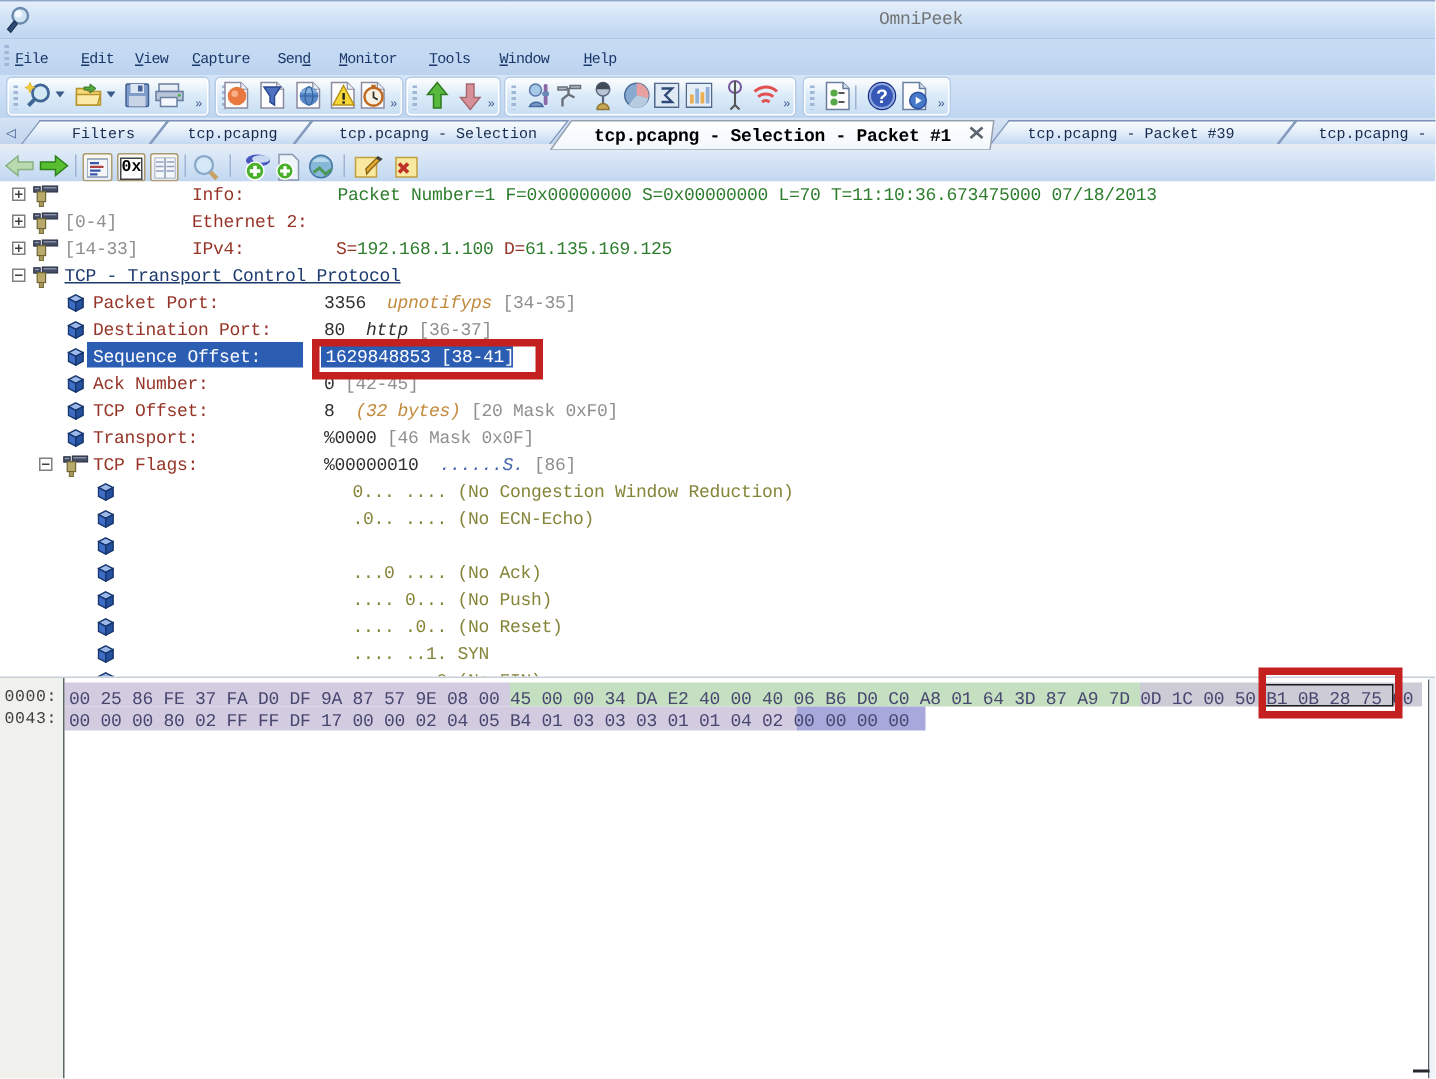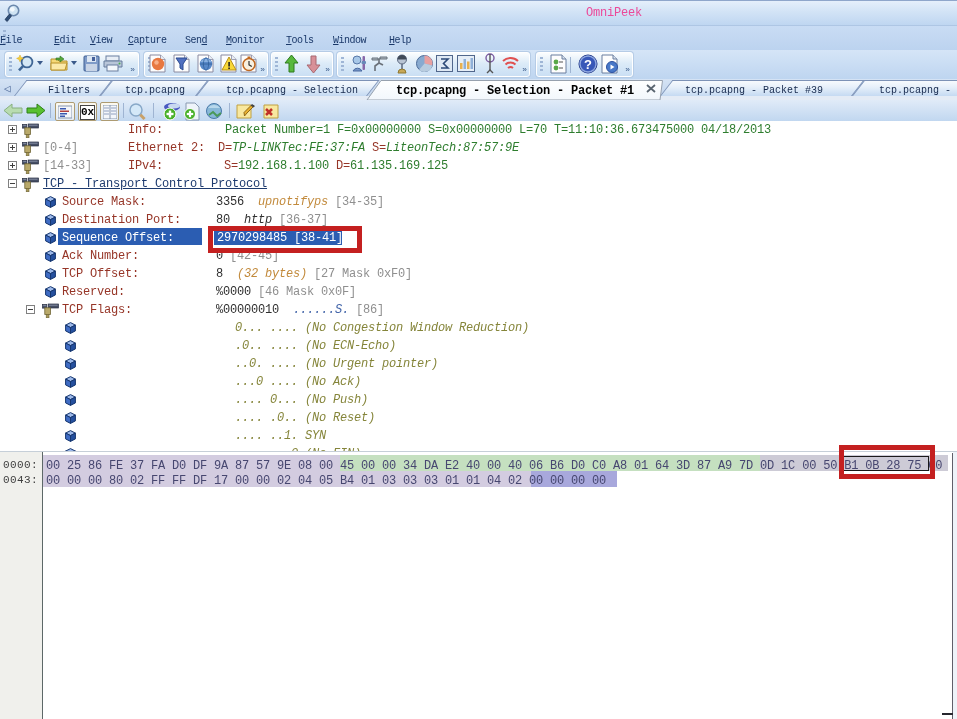--- a/index.html
+++ b/index.html
@@ -1,19 +1,19 @@
 <!DOCTYPE html>
 <html><head><meta charset="utf-8"><style>
 *{margin:0;padding:0;box-sizing:border-box}
 html,body{width:957px;height:719px;overflow:hidden}
 body{position:relative;font-family:"Liberation Mono",monospace;background:#fff;font-size:12px}
 .abs{position:absolute}
 
 #titlebar{left:0;top:0;width:957px;height:26px;background:linear-gradient(#e5effb,#d2e3f6 45%,#bfd6f1);border-top:1px solid #8fa6cb;border-bottom:1px solid #aec6e4}
-#title{left:586px;top:6px;color:#ec4899;font-size:12px;letter-spacing:-0.2px}
+#title{left:586px;top:6px;color:#737373;font-size:12px;letter-spacing:-0.2px}
 #menubar{left:0;top:26px;width:957px;height:24px;background:linear-gradient(#c9dcf4,#bcd3ef)}
 .mi{position:absolute;top:9px;color:#1a3869;font-size:10px;letter-spacing:-0.5px}
 .mi u{text-decoration:underline}
 #toolbar1{left:0;top:50px;width:957px;height:29px;background:linear-gradient(#d5e5f7,#bed5f0)}
 .tg{position:absolute;top:2px;height:25px;border:1px solid #fff;border-radius:3px;background:linear-gradient(#fbfdfe,#dcebf8 45%,#cadff4);box-shadow:0 0 0 1px #b6cce6}
 .grip{position:absolute;left:3px;top:4px;width:3px;height:16px;background:repeating-linear-gradient(#9fb6d6 0 2px,transparent 2px 4px)}
 .chev{position:absolute;bottom:2px;font-size:8px;color:#3a5a8a}
 #tabrow{left:0;top:79px;width:957px;height:21px;background:linear-gradient(#d5e3f4,#bed2ec)}
 .tab{position:absolute;top:80px;height:16px;transform:skewX(-38deg);transform-origin:0 100%;background:linear-gradient(#f7fafd,#e7f0fa 40%,#c5daf2);border:1px solid #7d92b6;border-bottom:none}
 .tabt{position:absolute;top:85px;font-size:10px;color:#16294d;letter-spacing:0;white-space:pre;z-index:2}
@@ -23,21 +23,21 @@
 
 #tree{left:0;top:121px;width:957px;height:330px;background:#fff}
 .trow{position:absolute;left:0;width:957px;height:18px}
 .t{position:absolute;top:2px;white-space:pre;letter-spacing:-0.2px;font-size:12px}
 .lab{color:#963527}
 .grey{color:#8f8f8f}
 .grn{color:#2e7d2e}
 .grni{color:#2e7d2e;font-style:italic}
 .blk{color:#303030}
 .org{color:#c28a3c;font-style:italic}
-.olv{color:#85853a;font-style:italic}
+.olv{color:#85853a;}
 .blu{color:#4466aa;font-style:italic}
 .pm{position:absolute;top:4px;width:9px;height:9px;border:1px solid #808080;background:#fff}
 .pm i{position:absolute;left:1px;top:3px;width:5px;height:1px;background:#404040}
 .pm.plus b{position:absolute;left:3px;top:1px;width:1px;height:5px;background:#404040}
 .cube{position:absolute;top:3px;width:11px;height:12px;font-size:0}
 
 .fork{position:absolute;top:0;width:17px;height:18px;font-size:0}
 
 
 .da{width:0;height:0;border-left:3px solid transparent;border-right:3px solid transparent;border-top:4px solid #3a5a8a}
@@ -61,21 +61,21 @@
 <div class="abs" id="titlebar"></div>
 <div class="abs" id="appicon" style="left:2px;top:3px"><svg width="19" height="20" viewBox="0 0 19 20">
 <circle cx="11.5" cy="7.5" r="5.2" fill="#cfe3f2" stroke="#6b88ad" stroke-width="1.6"></circle>
 <circle cx="10.3" cy="6.3" r="2.4" fill="#f2f8fd"></circle>
 <path d="M7.5 11 L3 16.5 l2.2 2 L9.5 13 z" fill="#2e4d76" stroke="#1d3354" stroke-width="0.8"></path>
 </svg></div>
 <div class="abs" id="title">OmniPeek</div>
 
 <div class="abs" id="menubar">
 <div class="grip" style="top:4px"></div>
-<span class="mi" style="left:0"><u>F</u>ile</span>
+<span class="mi" style="left:10px"><u>F</u>ile</span>
 <span class="mi" style="left:54px"><u>E</u>dit</span>
 <span class="mi" style="left:90px"><u>V</u>iew</span>
 <span class="mi" style="left:128px"><u>C</u>apture</span>
 <span class="mi" style="left:185px">Sen<u>d</u></span>
 <span class="mi" style="left:226px"><u>M</u>onitor</span>
 <span class="mi" style="left:286px"><u>T</u>ools</span>
 <span class="mi" style="left:333px"><u>W</u>indow</span>
 <span class="mi" style="left:389px"><u>H</u>elp</span>
 </div>
 
@@ -334,38 +334,37 @@
       </span>
       <span class="fork" style="left:22px"><svg width="17" height="18" viewBox="0 0 17 18">
           <rect x="0.5" y="3.5" width="4.3" height="3.6" fill="#454e64" stroke="#2a3144" stroke-width="0.7"></rect>
           <rect x="6.2" y="3" width="10.3" height="4" fill="#454e64" stroke="#2a3144" stroke-width="0.7"></rect>
           <rect x="1.2" y="4.2" width="3" height="0.9" fill="#8d96ac"></rect>
           <rect x="7" y="3.7" width="8.6" height="0.9" fill="#8d96ac"></rect>
           <rect x="2.8" y="6.8" width="5.6" height="6.6" fill="#b9a96a" stroke="#6e6434" stroke-width="0.8"></rect>
           <rect x="4.2" y="13.3" width="2.8" height="3.4" fill="#a89858" stroke="#6e6434" stroke-width="0.6"></rect>
         </svg></span>
       <span class="t lab" style="left:128px">Info:</span>
-      <span class="t grn" style="left:225px">Packet Number=1 F=0x00000000 S=0x00000000 L=70 T=11:10:36.673475000 04/18/2013</span>
+      <span class="t grn" style="left:225px">Packet Number=1 F=0x00000000 S=0x00000000 L=70 T=11:10:36.673475000 07/18/2013</span>
     </div>
 <div class="trow" style="top:139px">
       <span class="pm plus" style="left:8px">
         <i></i>
         <b></b>
       </span>
       <span class="fork" style="left:22px"><svg width="17" height="18" viewBox="0 0 17 18">
           <rect x="0.5" y="3.5" width="4.3" height="3.6" fill="#454e64" stroke="#2a3144" stroke-width="0.7"></rect>
           <rect x="6.2" y="3" width="10.3" height="4" fill="#454e64" stroke="#2a3144" stroke-width="0.7"></rect>
           <rect x="1.2" y="4.2" width="3" height="0.9" fill="#8d96ac"></rect>
           <rect x="7" y="3.7" width="8.6" height="0.9" fill="#8d96ac"></rect>
           <rect x="2.8" y="6.8" width="5.6" height="6.6" fill="#b9a96a" stroke="#6e6434" stroke-width="0.8"></rect>
           <rect x="4.2" y="13.3" width="2.8" height="3.4" fill="#a89858" stroke="#6e6434" stroke-width="0.6"></rect>
         </svg></span>
       <span class="t grey" style="left:43px">[0-4]</span>
       <span class="t lab" style="left:128px">Ethernet 2:</span>
-      <span class="t" style="left:218px"><span class="lab">D=</span><span class="grni">TP-LINKTec:FE:37:FA</span> <span class="lab">S=</span><span class="grni">LiteonTech:87:57:9E</span></span>
     </div>
 <div class="trow" style="top:157px">
       <span class="pm plus" style="left:8px">
         <i></i>
         <b></b>
       </span>
       <span class="fork" style="left:22px"><svg width="17" height="18" viewBox="0 0 17 18">
           <rect x="0.5" y="3.5" width="4.3" height="3.6" fill="#454e64" stroke="#2a3144" stroke-width="0.7"></rect>
           <rect x="6.2" y="3" width="10.3" height="4" fill="#454e64" stroke="#2a3144" stroke-width="0.7"></rect>
           <rect x="1.2" y="4.2" width="3" height="0.9" fill="#8d96ac"></rect>
@@ -390,66 +389,66 @@
           <rect x="4.2" y="13.3" width="2.8" height="3.4" fill="#a89858" stroke="#6e6434" stroke-width="0.6"></rect>
         </svg></span>
       <span class="t" style="left:43px;color:#1d3a6e;text-decoration:underline">TCP - Transport Control Protocol</span>
     </div>
 <div class="trow" style="top:193px">
       <span class="cube" style="left:45px"><svg width="11" height="12" viewBox="0 0 11 12">
           <polygon points="5.5,0.6 10.4,3.1 5.5,5.6 0.6,3.1" fill="#9db9ea" stroke="#16366e" stroke-width="1"></polygon>
           <polygon points="0.6,3.1 5.5,5.6 5.5,11.4 0.6,8.9" fill="#3f6cc4" stroke="#16366e" stroke-width="1"></polygon>
           <polygon points="10.4,3.1 5.5,5.6 5.5,11.4 10.4,8.9" fill="#25509e" stroke="#16366e" stroke-width="1"></polygon>
         </svg></span>
-      <span class="t lab" style="left:62px">Source Mask:</span>
+      <span class="t lab" style="left:62px">Packet Port:</span>
       <span class="t" style="left:216px"><span class="blk">3356  </span><span class="org">upnotifyps</span> <span class="grey">[34-35]</span></span>
     </div>
 <div class="trow" style="top:211px">
       <span class="cube" style="left:45px"><svg width="11" height="12" viewBox="0 0 11 12">
           <polygon points="5.5,0.6 10.4,3.1 5.5,5.6 0.6,3.1" fill="#9db9ea" stroke="#16366e" stroke-width="1"></polygon>
           <polygon points="0.6,3.1 5.5,5.6 5.5,11.4 0.6,8.9" fill="#3f6cc4" stroke="#16366e" stroke-width="1"></polygon>
           <polygon points="10.4,3.1 5.5,5.6 5.5,11.4 10.4,8.9" fill="#25509e" stroke="#16366e" stroke-width="1"></polygon>
         </svg></span>
       <span class="t lab" style="left:62px">Destination Port:</span>
       <span class="t" style="left:216px"><span class="blk">80  </span><span class="blk" style="font-style:italic">http</span> <span class="grey">[36-37]</span></span>
     </div>
 <div class="trow" style="top:229px">
       <span class="cube" style="left:45px"><svg width="11" height="12" viewBox="0 0 11 12">
           <polygon points="5.5,0.6 10.4,3.1 5.5,5.6 0.6,3.1" fill="#9db9ea" stroke="#16366e" stroke-width="1"></polygon>
           <polygon points="0.6,3.1 5.5,5.6 5.5,11.4 0.6,8.9" fill="#3f6cc4" stroke="#16366e" stroke-width="1"></polygon>
           <polygon points="10.4,3.1 5.5,5.6 5.5,11.4 10.4,8.9" fill="#25509e" stroke="#16366e" stroke-width="1"></polygon>
         </svg></span>
       <span class="t" style="left:62px;color:#fff;z-index:2">Sequence Offset:</span>
-      <span class="t" style="left:217px;color:#fff;z-index:2">2970298485 [38-41]</span>
+      <span class="t" style="left:217px;color:#fff;z-index:2">1629848853 [38-41]</span>
     </div>
 <div class="trow" style="top:247px">
       <span class="cube" style="left:45px"><svg width="11" height="12" viewBox="0 0 11 12">
           <polygon points="5.5,0.6 10.4,3.1 5.5,5.6 0.6,3.1" fill="#9db9ea" stroke="#16366e" stroke-width="1"></polygon>
           <polygon points="0.6,3.1 5.5,5.6 5.5,11.4 0.6,8.9" fill="#3f6cc4" stroke="#16366e" stroke-width="1"></polygon>
           <polygon points="10.4,3.1 5.5,5.6 5.5,11.4 10.4,8.9" fill="#25509e" stroke="#16366e" stroke-width="1"></polygon>
         </svg></span>
       <span class="t lab" style="left:62px">Ack Number:</span>
       <span class="t" style="left:216px"><span class="blk">0 </span><span class="grey">[42-45]</span></span>
     </div>
 <div class="trow" style="top:265px">
       <span class="cube" style="left:45px"><svg width="11" height="12" viewBox="0 0 11 12">
           <polygon points="5.5,0.6 10.4,3.1 5.5,5.6 0.6,3.1" fill="#9db9ea" stroke="#16366e" stroke-width="1"></polygon>
           <polygon points="0.6,3.1 5.5,5.6 5.5,11.4 0.6,8.9" fill="#3f6cc4" stroke="#16366e" stroke-width="1"></polygon>
           <polygon points="10.4,3.1 5.5,5.6 5.5,11.4 10.4,8.9" fill="#25509e" stroke="#16366e" stroke-width="1"></polygon>
         </svg></span>
       <span class="t lab" style="left:62px">TCP Offset:</span>
-      <span class="t" style="left:216px"><span class="blk">8  </span><span class="org">(32 bytes)</span> <span class="grey">[27 Mask 0xF0]</span></span>
+      <span class="t" style="left:216px"><span class="blk">8  </span><span class="org">(32 bytes)</span> <span class="grey">[20 Mask 0xF0]</span></span>
     </div>
 <div class="trow" style="top:283px">
       <span class="cube" style="left:45px"><svg width="11" height="12" viewBox="0 0 11 12">
           <polygon points="5.5,0.6 10.4,3.1 5.5,5.6 0.6,3.1" fill="#9db9ea" stroke="#16366e" stroke-width="1"></polygon>
           <polygon points="0.6,3.1 5.5,5.6 5.5,11.4 0.6,8.9" fill="#3f6cc4" stroke="#16366e" stroke-width="1"></polygon>
           <polygon points="10.4,3.1 5.5,5.6 5.5,11.4 10.4,8.9" fill="#25509e" stroke="#16366e" stroke-width="1"></polygon>
         </svg></span>
-      <span class="t lab" style="left:62px">Reserved:</span>
+      <span class="t lab" style="left:62px">Transport:</span>
       <span class="t" style="left:216px"><span class="blk">%0000 </span><span class="grey">[46 Mask 0x0F]</span></span>
     </div>
 <div class="trow" style="top:301px">
       <span class="pm" style="left:26px">
         <i></i>
       </span>
       <span class="fork" style="left:42px"><svg width="17" height="18" viewBox="0 0 17 18">
           <rect x="0.5" y="3.5" width="4.3" height="3.6" fill="#454e64" stroke="#2a3144" stroke-width="0.7"></rect>
           <rect x="6.2" y="3" width="10.3" height="4" fill="#454e64" stroke="#2a3144" stroke-width="0.7"></rect>
           <rect x="1.2" y="4.2" width="3" height="0.9" fill="#8d96ac"></rect>
@@ -475,21 +474,20 @@
           <polygon points="10.4,3.1 5.5,5.6 5.5,11.4 10.4,8.9" fill="#25509e" stroke="#16366e" stroke-width="1"></polygon>
         </svg></span>
       <span class="t olv" style="left:235px">.0.. .... (No ECN-Echo)</span>
     </div>
 <div class="trow" style="top:355px">
       <span class="cube" style="left:65px"><svg width="11" height="12" viewBox="0 0 11 12">
           <polygon points="5.5,0.6 10.4,3.1 5.5,5.6 0.6,3.1" fill="#9db9ea" stroke="#16366e" stroke-width="1"></polygon>
           <polygon points="0.6,3.1 5.5,5.6 5.5,11.4 0.6,8.9" fill="#3f6cc4" stroke="#16366e" stroke-width="1"></polygon>
           <polygon points="10.4,3.1 5.5,5.6 5.5,11.4 10.4,8.9" fill="#25509e" stroke="#16366e" stroke-width="1"></polygon>
         </svg></span>
-      <span class="t olv" style="left:235px">..0. .... (No Urgent pointer)</span>
     </div>
 <div class="trow" style="top:373px">
       <span class="cube" style="left:65px"><svg width="11" height="12" viewBox="0 0 11 12">
           <polygon points="5.5,0.6 10.4,3.1 5.5,5.6 0.6,3.1" fill="#9db9ea" stroke="#16366e" stroke-width="1"></polygon>
           <polygon points="0.6,3.1 5.5,5.6 5.5,11.4 0.6,8.9" fill="#3f6cc4" stroke="#16366e" stroke-width="1"></polygon>
           <polygon points="10.4,3.1 5.5,5.6 5.5,11.4 10.4,8.9" fill="#25509e" stroke="#16366e" stroke-width="1"></polygon>
         </svg></span>
       <span class="t olv" style="left:235px">...0 .... (No Ack)</span>
     </div>
 <div class="trow" style="top:391px">

